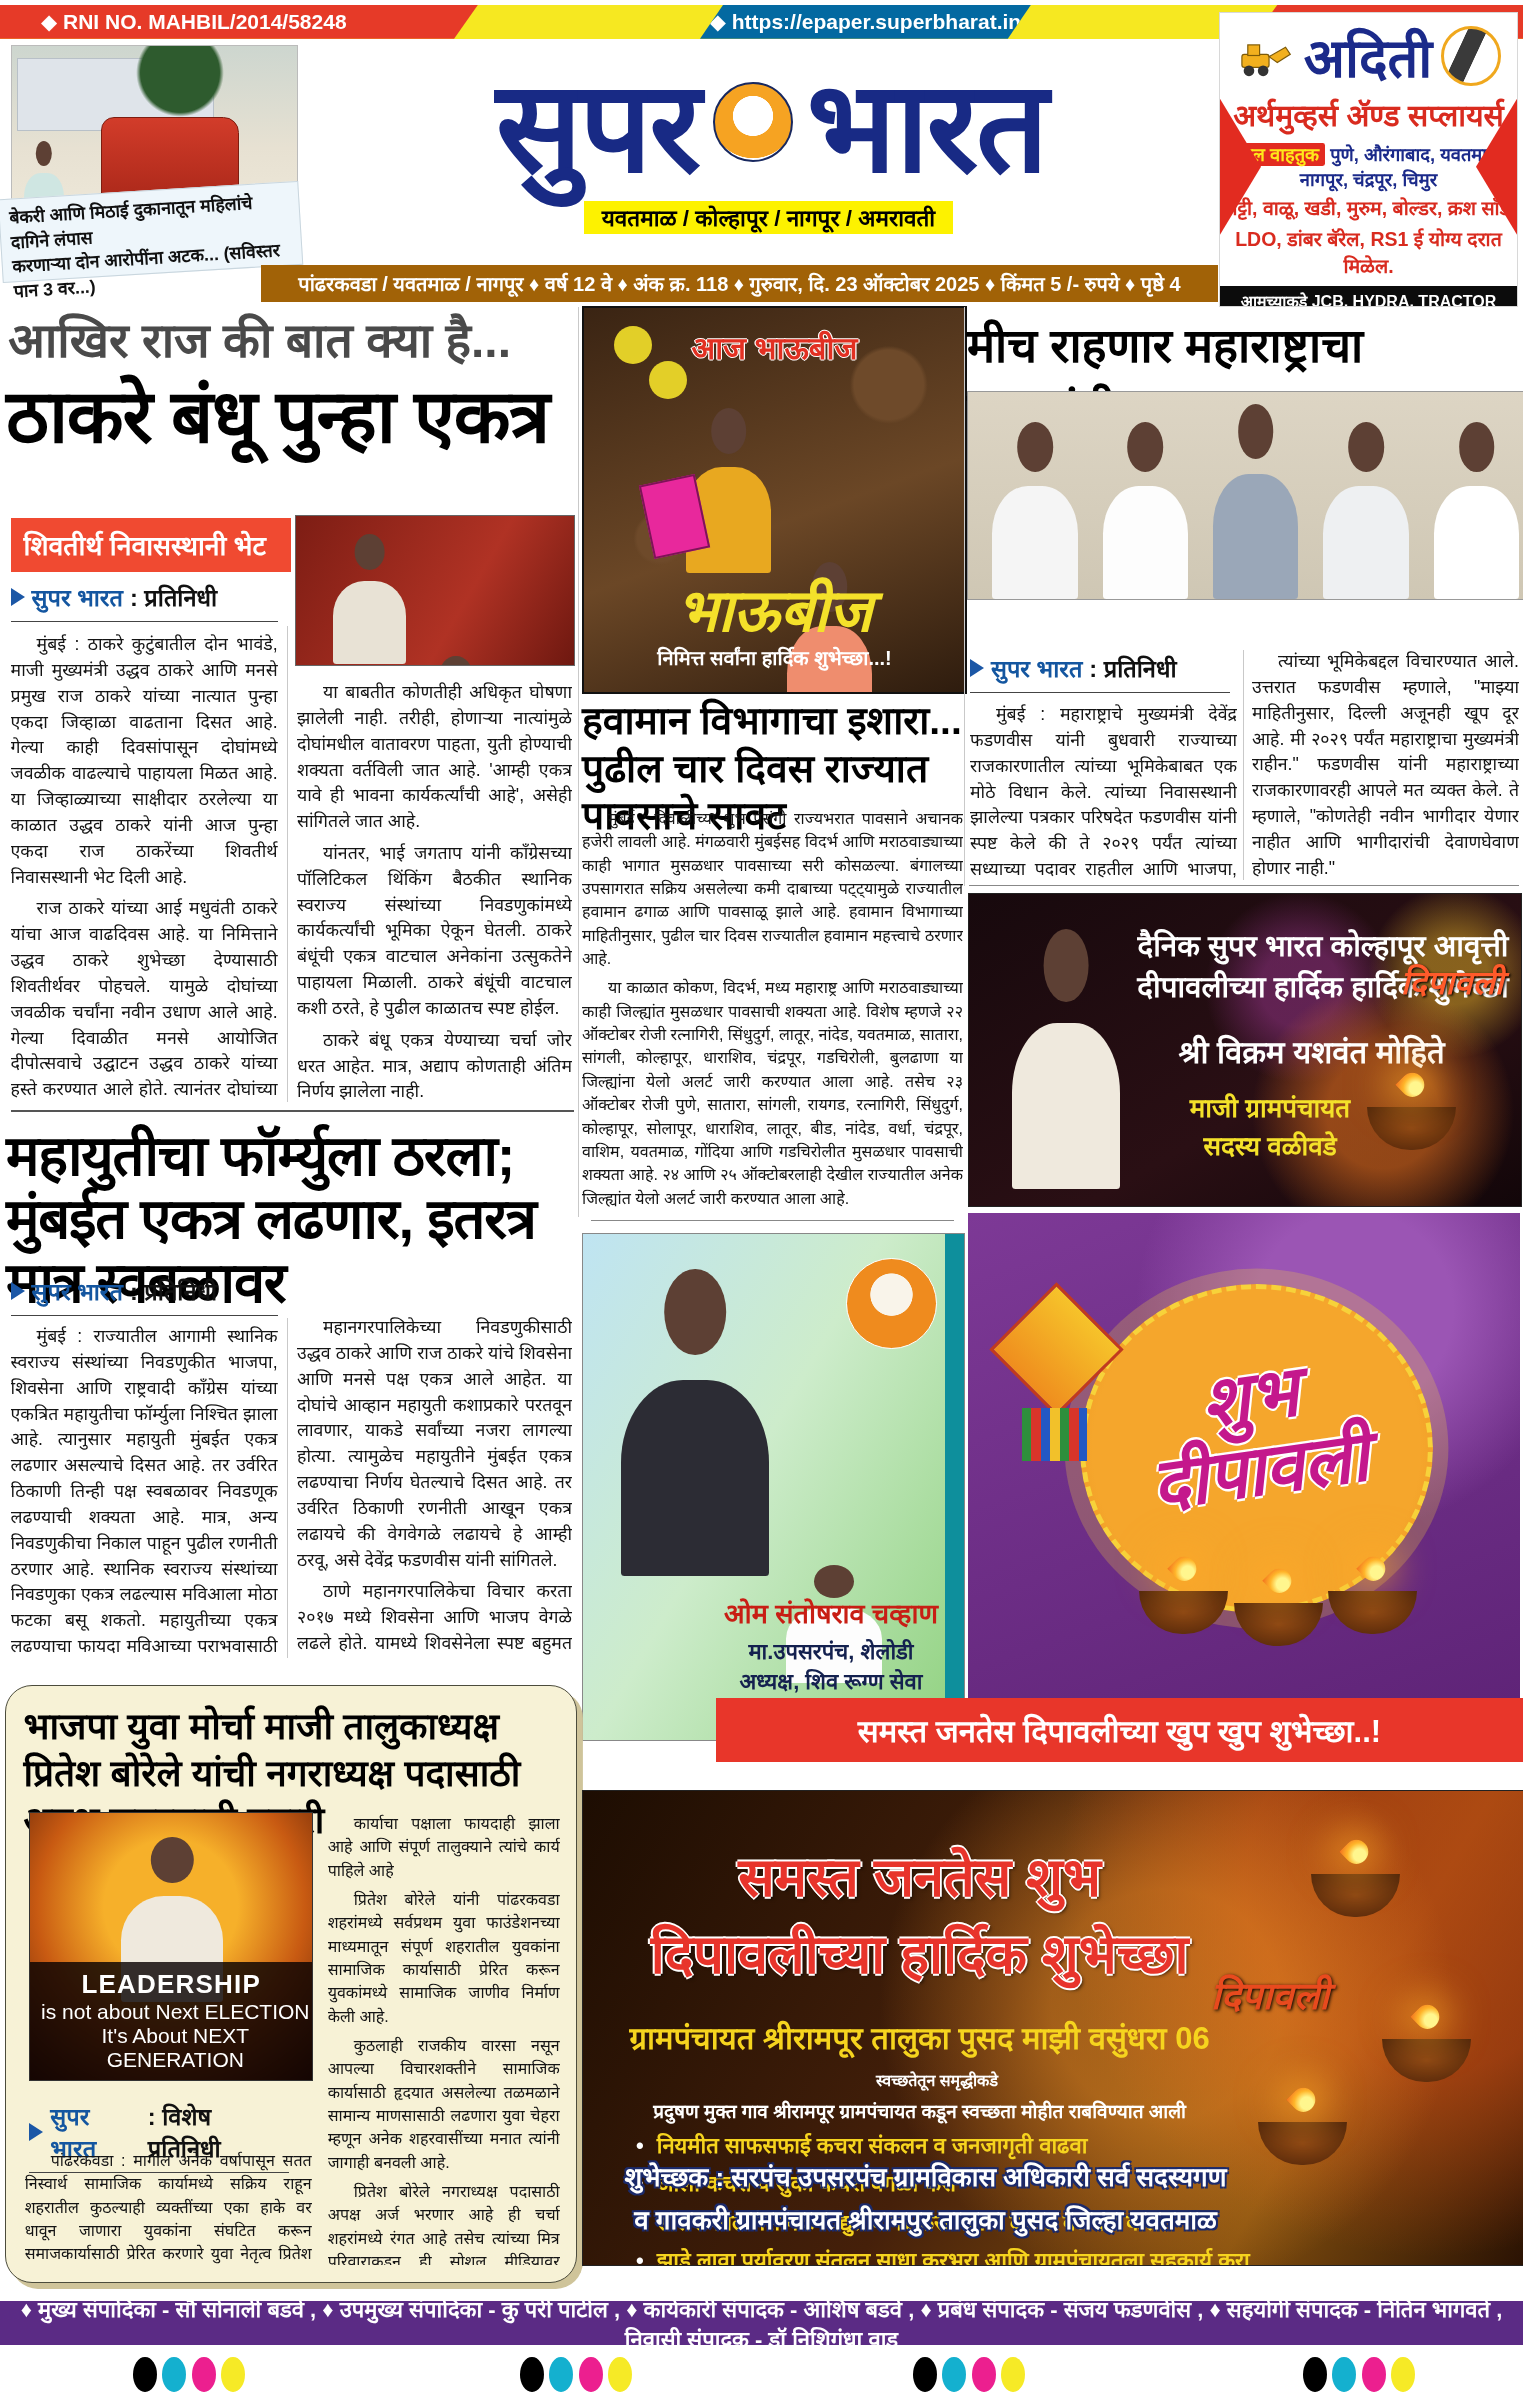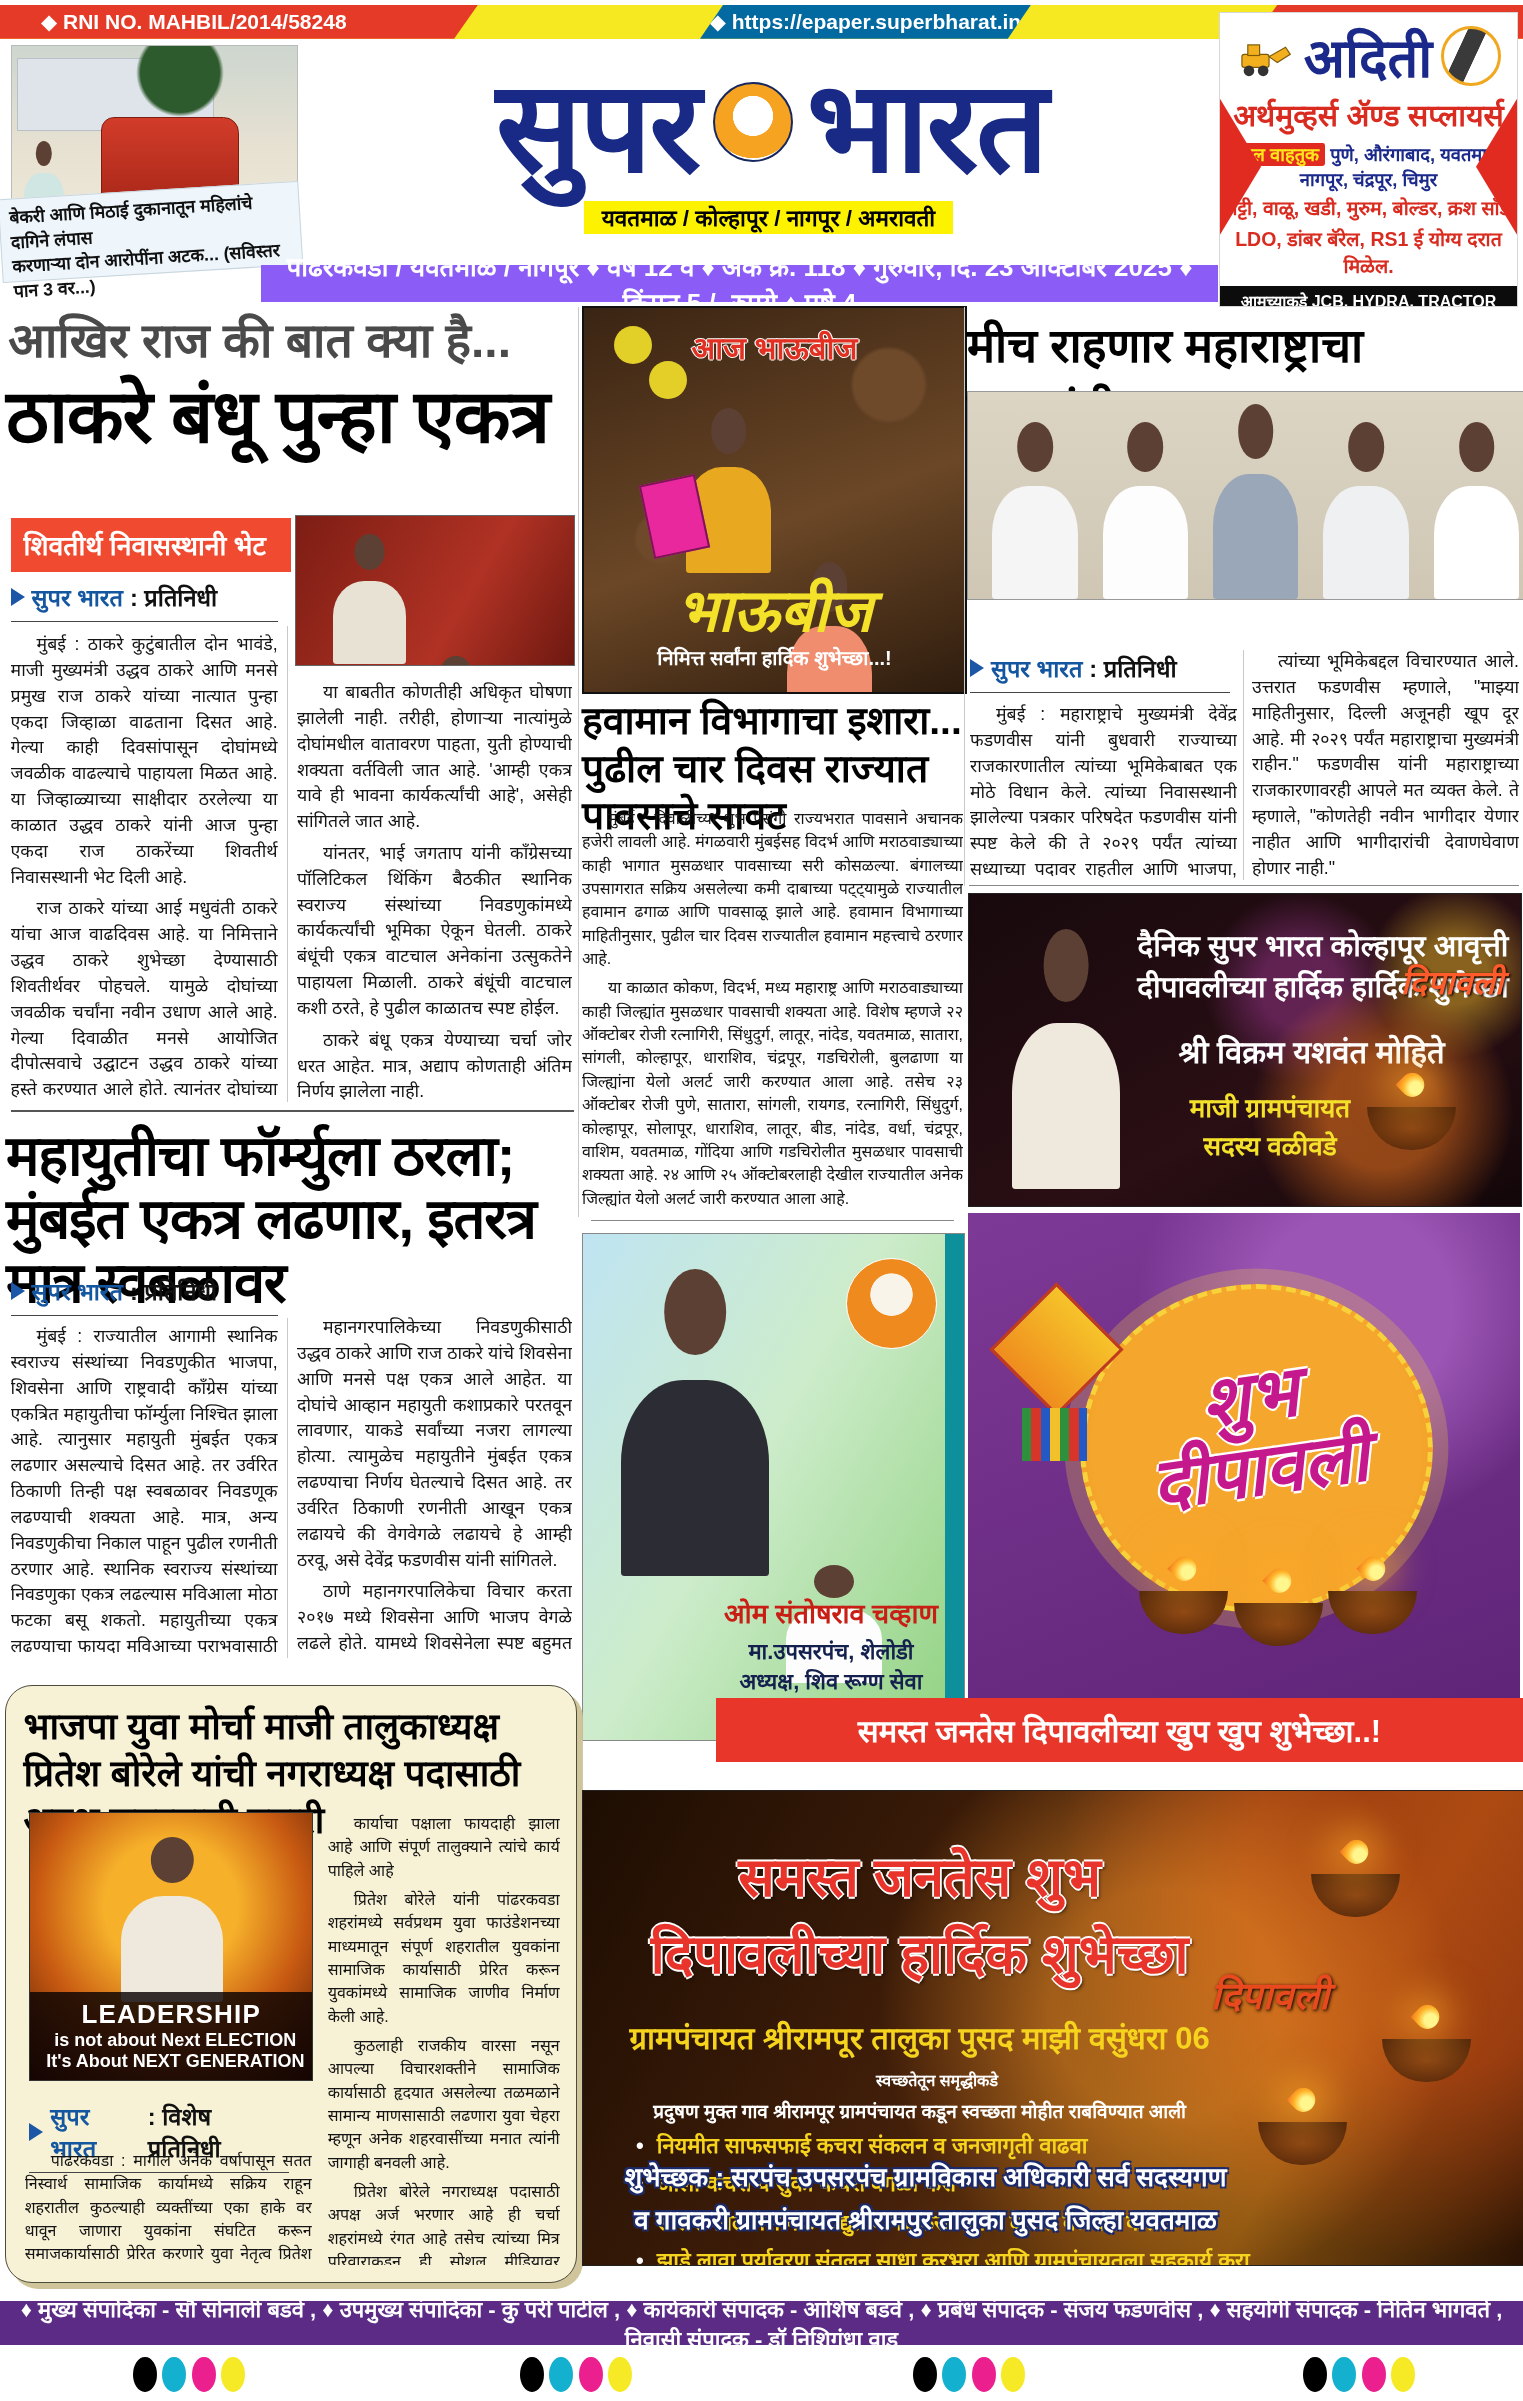--- a/index.html
+++ b/index.html
@@ -26,21 +26,21 @@
   .person::before{content:"";position:absolute;top:0;left:50%;transform:translateX(-50%);width:40%;height:28%;background:#5d4034;border-radius:50%;}
   .person::after{content:"";position:absolute;bottom:0;left:2%;width:96%;height:64%;background:var(--shirt,#f2f2f2);border-radius:42% 42% 3.5px 3.5px;}
   .mp-p1{left:11.8px;top:95px;width:41px;height:89px;--shirt:#cfe6e2;}
   .mp-p2{left:56px;top:83px;width:44px;height:100px;--shirt:#f5f5f5;}
   .photo-cap{left:0;top:190px;width:280px;height:70px;background:#eef6fb;border:0.6px solid #c9d6de;
              transform:rotate(-3.5deg);padding:5.9px 9.5px;font-size:17.7px;font-weight:bold;line-height:1.4;}
   .mast-title{left:331px;top:44px;width:880px;height:155px;display:flex;align-items:center;justify-content:center;gap:14px;
               font-size:127px;font-weight:bold;color:#182a85;letter-spacing:-2.4px;}
   .logo-circle{width:76px;height:76px;border-radius:50%;background:radial-gradient(circle at 50% 42%,#fff 0 34%,#f6a322 35% 72%,#fff 73% 100%);border:2.4px solid #18285f;flex:0 0 auto;}
   .editions{left:584px;top:201px;width:369px;height:33px;background:#fdf200;color:#000;font-size:22.5px;font-weight:bold;}
-  .dateline{left:261px;top:265px;width:957px;height:37px;background:#8b5cf6;color:#fff;font-size:26px;font-weight:bold;}
+  .dateline{left:261px;top:265px;width:957px;height:37px;background:#a16207;color:#fff;font-size:20px;font-weight:bold;}
 
   
   .aditi{left:1219px;top:11.8px;width:297px;height:293px;background:#fff;border:1.8px solid #d8d8d8;}
   .aditi .corner{position:absolute;background:#e22b20;}
   .ad-c1{left:0;bottom:71px;width:41px;height:136px;clip-path:polygon(0 0,100% 50%,0 100%);}
   .ad-c2{right:0;bottom:71px;width:41px;height:136px;clip-path:polygon(100% 0,0 50%,100% 100%);}
   .aditi-row{display:flex;align-items:center;justify-content:center;gap:8.3px;margin-top:5.9px;}
   .aditi-title{font-size:54px;font-weight:bold;color:#1b2a8a;}
   .road-logo{width:54px;height:54px;border-radius:50%;border:3px solid #f0a81e;background:linear-gradient(115deg,#fff 30%,#3a3a3a 31% 55%,#fff 56%);}
   .aditi-sub{color:#d92b1f;font-size:30px;font-weight:bold;text-align:center;margin-top:1.2px;}
@@ -143,21 +143,21 @@
   .cm-col1{left:970px;top:702px;width:267px;height:177px;}
   .cm-col2{left:1252px;top:649px;width:267px;height:232px;}
 
   
   .cream{left:4.7px;top:1685px;width:570px;height:596px;background:#f7f2d6;border:1.8px solid #4c4c3c;border-radius:27px;box-shadow:5.9px 5.9px 0 #cfc49a;}
   .bo-head{position:absolute;left:17.7px;top:16.5px;width:534px;font-size:37px;font-weight:bold;line-height:1.28;color:#000;}
   .bo-photo{position:absolute;left:23.6px;top:126px;width:282px;height:267px;border:1.8px solid #333;background:radial-gradient(circle at 50% 35%,#f6b02a 0 30%,#c85a12 60%,#481505 100%);}
   .bo-man{left:89px;top:23.6px;width:106px;height:165px;--shirt:#efe9dd;}
   .bo-cap{position:absolute;left:0;bottom:0;width:100%;background:rgba(10,2,2,.82);color:#fff;text-align:center;padding:7px 0 8.3px;}
   .bo-cap .c1{font-size:26px;font-weight:bold;letter-spacing:1.2px;}
-  .bo-cap .c2,.bo-cap .c3{font-size:18px;font-weight:bold;margin-left:8px;}
+  .bo-cap .c2,.bo-cap .c3{font-size:21px;font-weight:normal;margin-left:8px;}
   .bo-by{position:absolute;left:23.6px;top:414px;width:260px;}
   .bo-col1{position:absolute;left:19px;top:463px;width:287px;height:116px;}
   .bo-col2{position:absolute;left:322px;top:126px;width:232px;height:453px;}
   .cream .body{font-size:16px;}
 
   
   .bottom-ad{left:582px;top:1790px;width:941px;height:474px;background:
      radial-gradient(circle at 62% 45%,rgba(247,150,40,.5) 0 18%,transparent 45%),
      radial-gradient(circle at 90% 20%,rgba(200,70,20,.6) 0 20%,transparent 40%),
      linear-gradient(120deg,#1d0d02,#45200a 45%,#84500f 75%,#2a1203);border:1.2px solid #222;}

